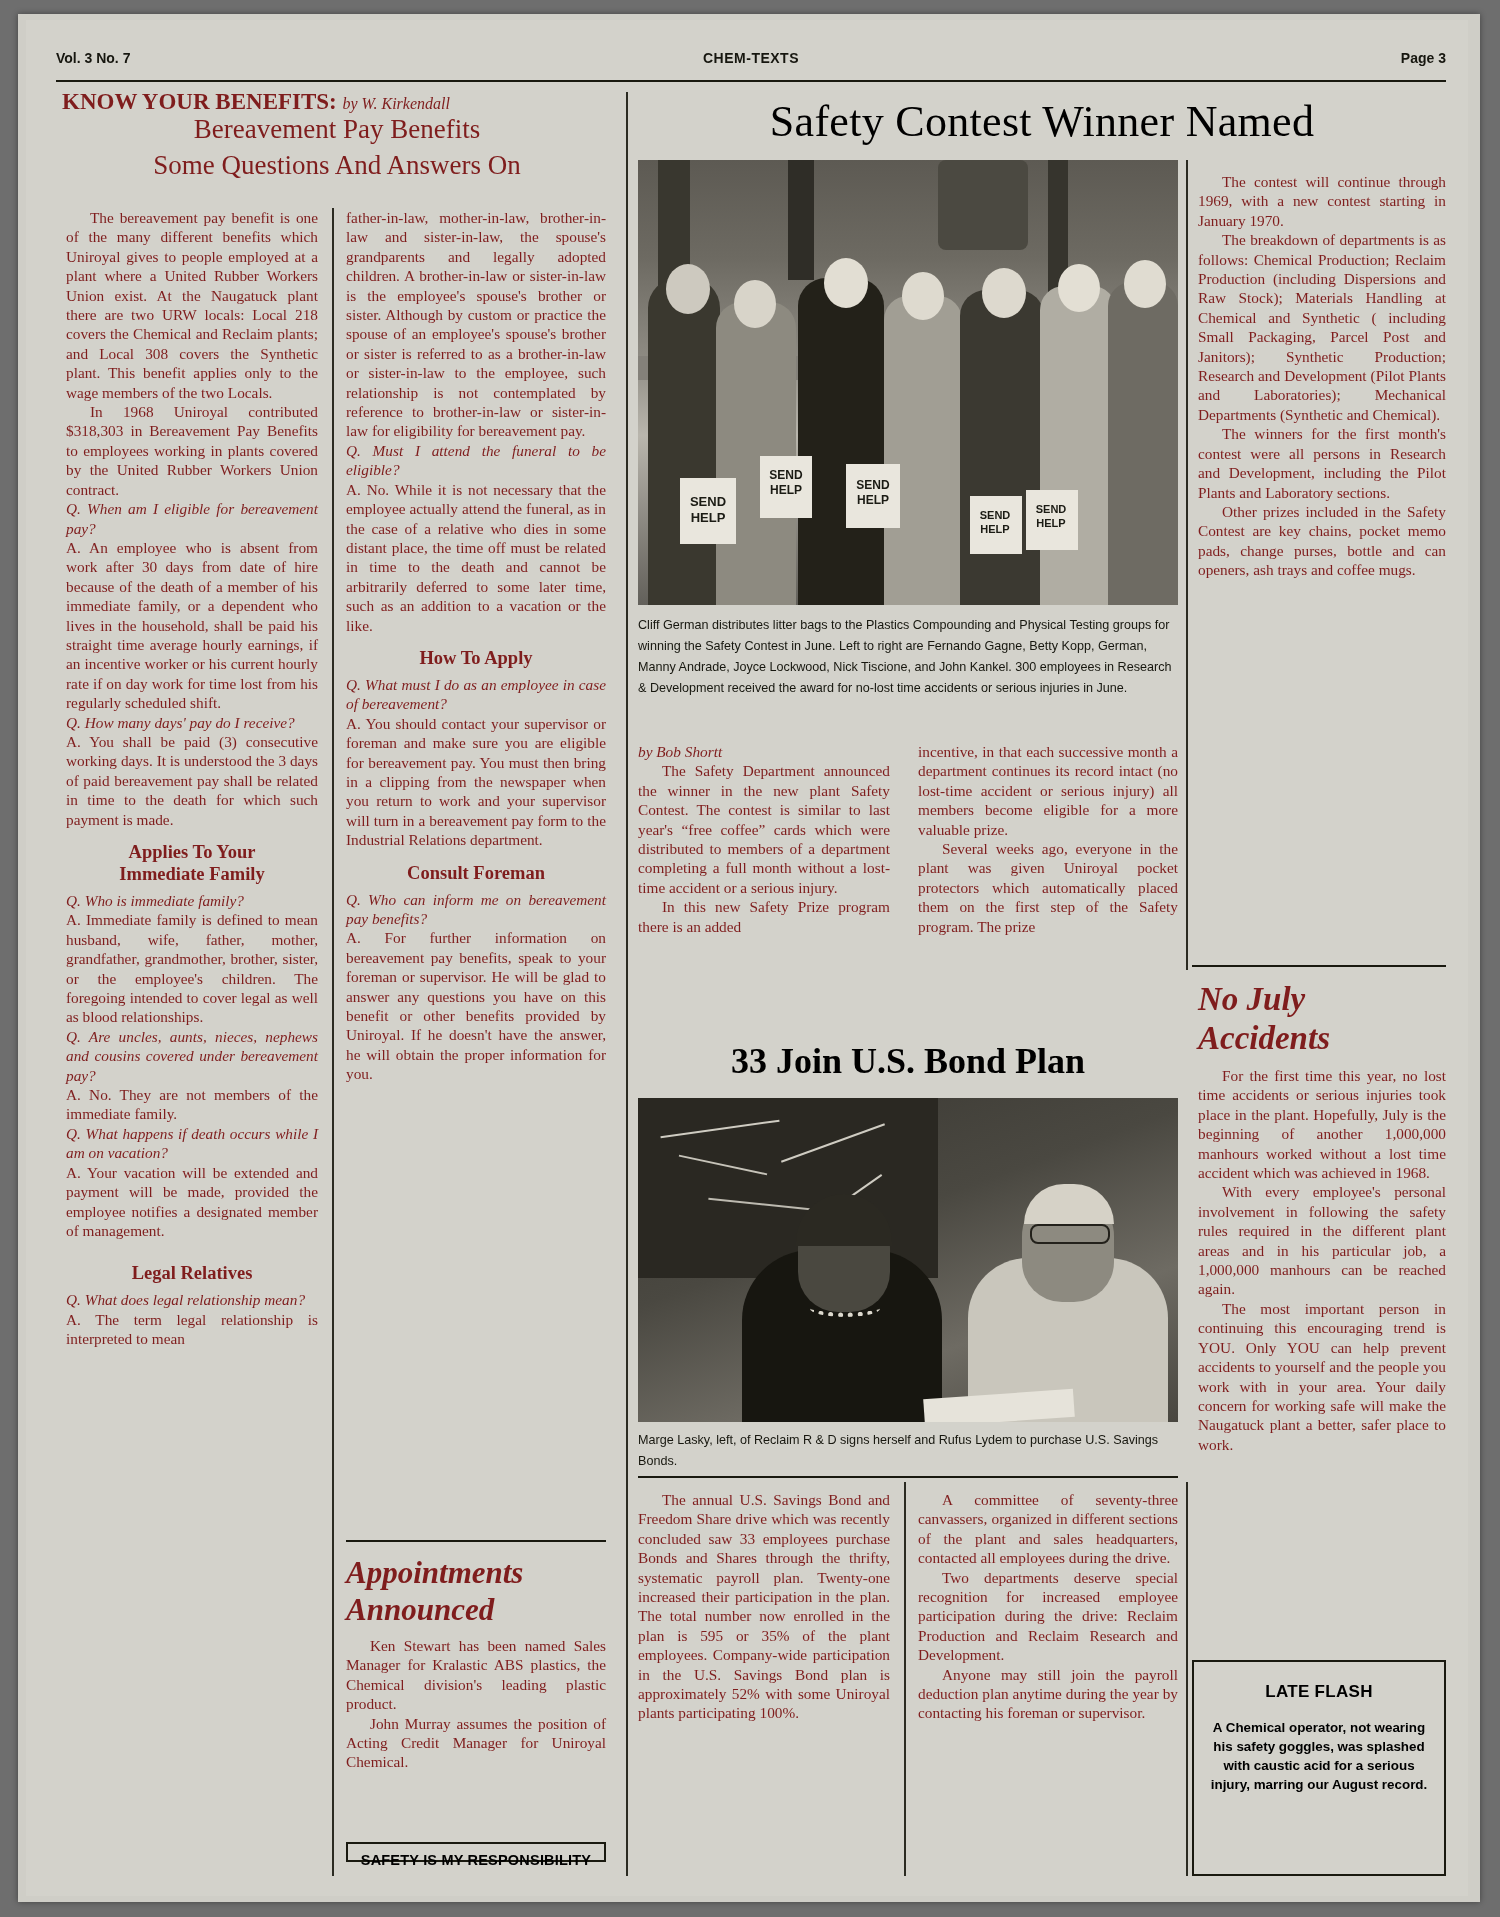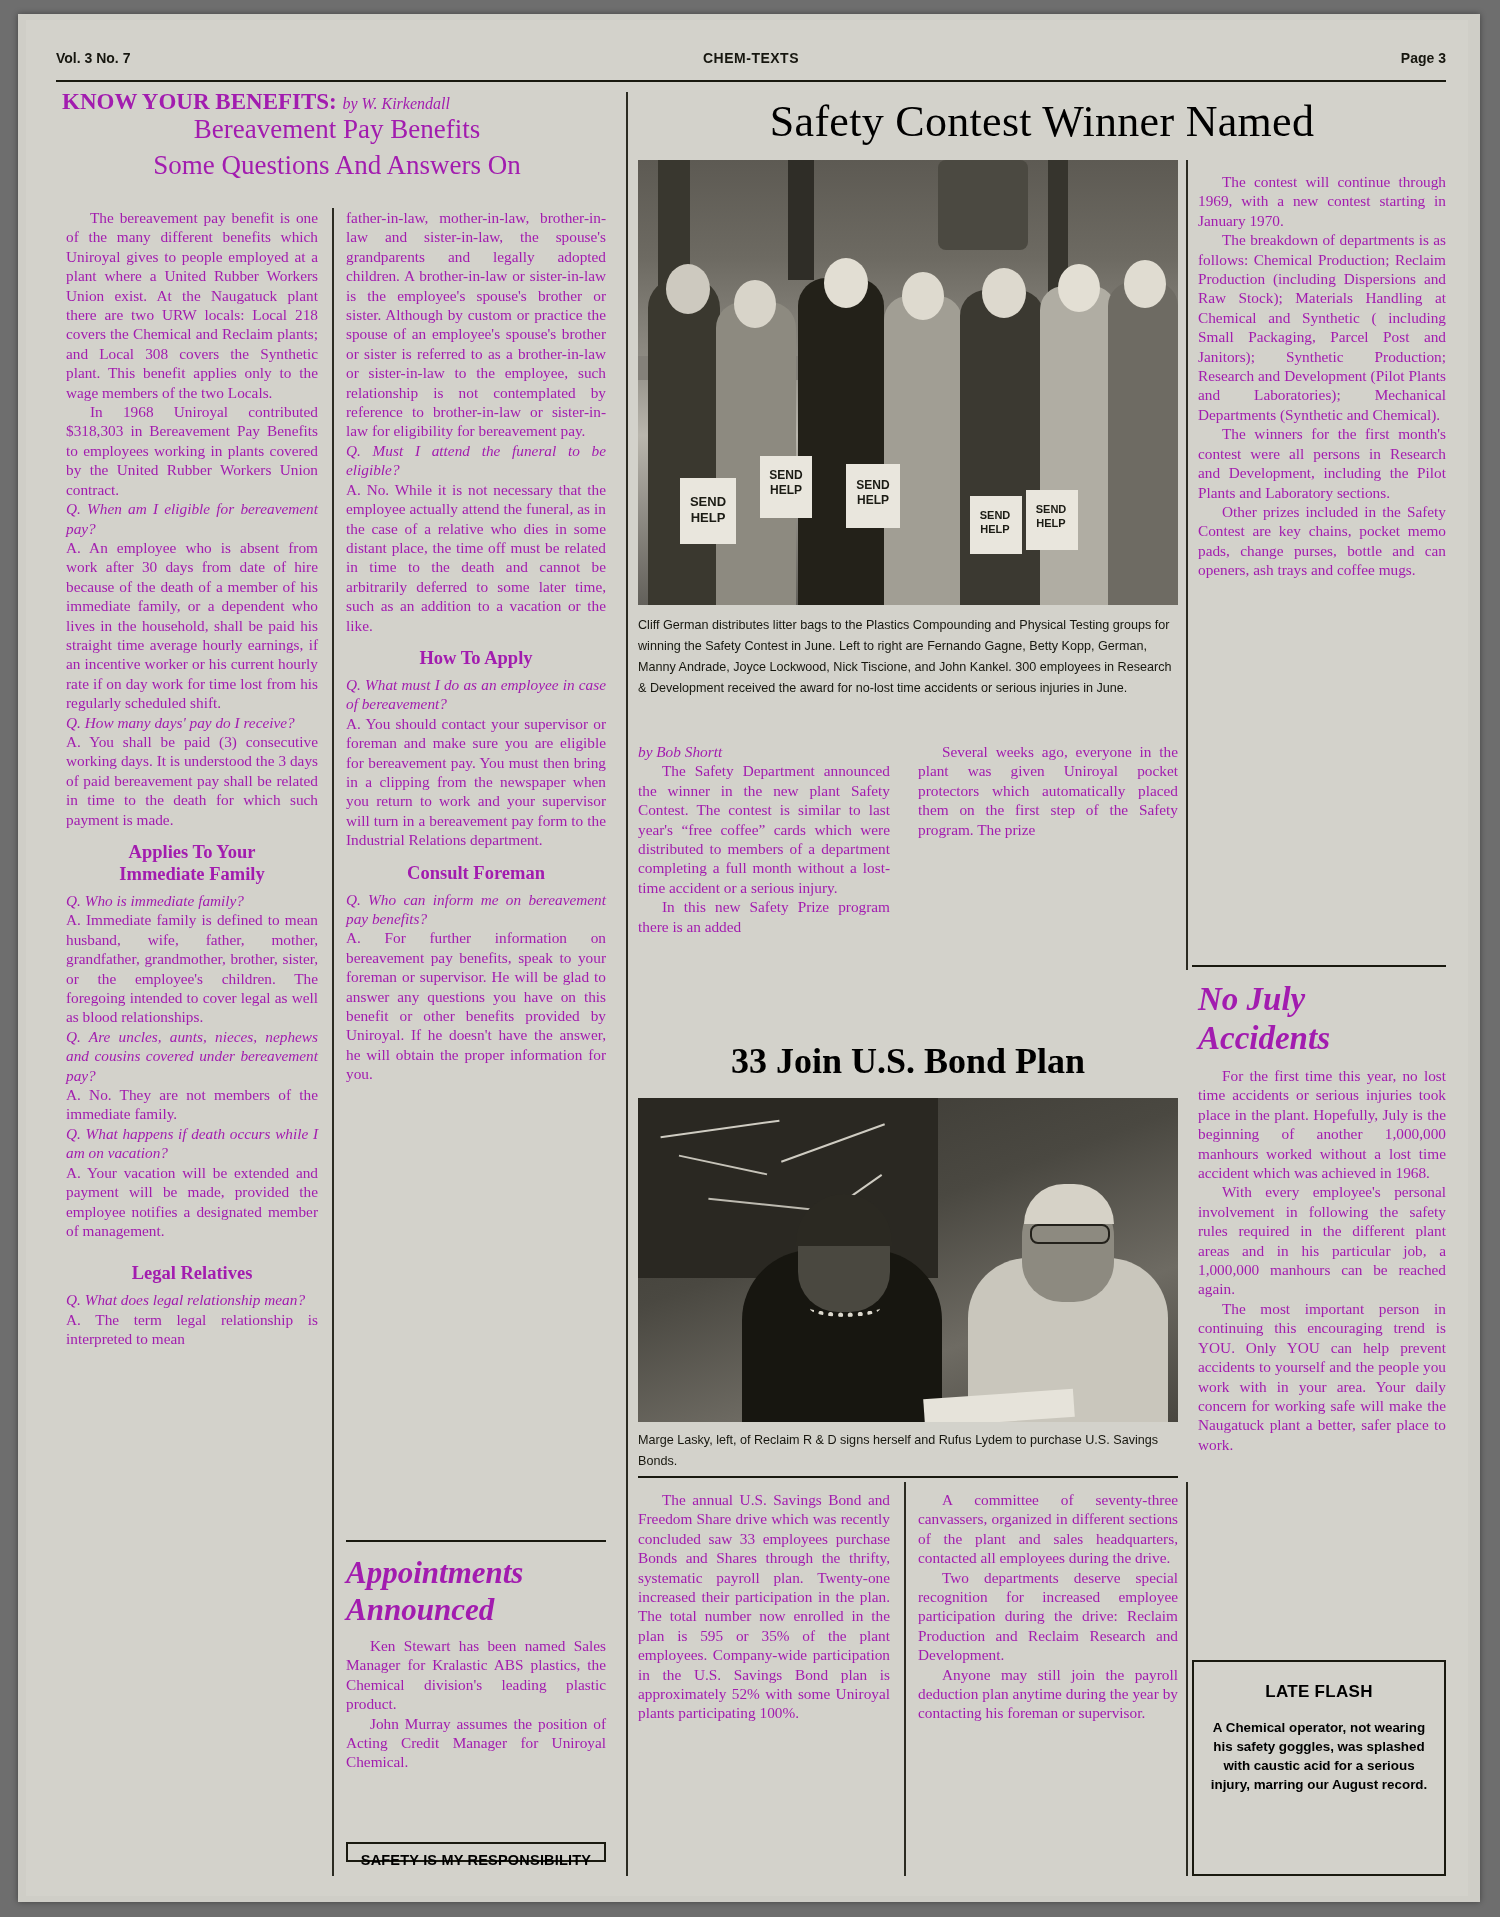--- a/index.html
+++ b/index.html
@@ -53,21 +53,21 @@
   .hrule-top { left: 30px; top: 60px; width: 1390px; height: 2px; }
 
   
   .vrule { width: 2px; background: #2b2b22; }
 
   
   .col {
     position: absolute;
     font-size: 15.3px;
     line-height: 19.4px;
-    color: #a21caf;
+    color: #7f1d1d;
     text-align: justify;
     -webkit-hyphens: auto;
     hyphens: auto;
   }
   p { margin: 0; text-indent: 24px; }
   p.noind { text-indent: 0; }
   p.qa { text-indent: 0; }
   .it { font-style: italic; }
   h1.banner {
     font-size: 44px;
@@ -270,20 +270,21 @@
     <div class="pfig" style="left:388px;top:342px;width:50px;height:34px;font-family:'Liberation Sans',sans-serif;font-size:11px;font-weight:bold;color:#1b1b14;text-align:center;line-height:14px;">SEND<br>HELP</div>
   </div>
   <div class="caption" style="left:612px; top:595px; width:540px;">Cliff German distributes litter bags to the Plastics Compounding and Physical Testing groups for winning the Safety Contest in June. Left to right are Fernando Gagne, Betty Kopp, German, Manny Andrade, Joyce Lockwood, Nick Tiscione, and John Kankel. 300 employees in Research &amp; Development received the award for no-lost time accidents or serious injuries in June.</div>
 
   <div class="col" style="left:612px; top:722px; width:252px;">
     <p class="noind it">by Bob Shortt</p>
     <p>The Safety Department announced the winner in the new plant Safety Contest. The contest is similar to last year's “free coffee” cards which were distributed to members of a department completing a full month without a lost-time accident or a serious injury.</p>
     <p>In this new Safety Prize program there is an added</p>
   </div>
   <div class="col" style="left:892px; top:722px; width:260px;">
+    <p class="noind">incentive, in that each successive month a department continues its record intact (no lost-time accident or serious injury) all members become eligible for a more valuable prize.</p>
     <p>Several weeks ago, everyone in the plant was given Uniroyal pocket protectors which automatically placed them on the first step of the Safety program. The prize</p>
   </div>
 
   <div class="col" style="left:1172px; top:152px; width:248px;">
     <p>The contest will continue through 1969, with a new contest starting in January 1970.</p>
     <p>The breakdown of departments is as follows: Chemical Production; Reclaim Production (including Dispersions and Raw Stock); Materials Handling at Chemical and Synthetic ( including Small Packaging, Parcel Post and Janitors); Synthetic Production; Research and Development (Pilot Plants and Laboratories); Mechanical Departments (Synthetic and Chemical).</p>
     <p>The winners for the first month's contest were all persons in Research and Development, including the Pilot Plants and Laboratory sections.</p>
     <p>Other prizes included in the Safety Contest are key chains, pocket memo pads, change purses, bottle and can openers, ash trays and coffee mugs.</p>
   </div>
 

